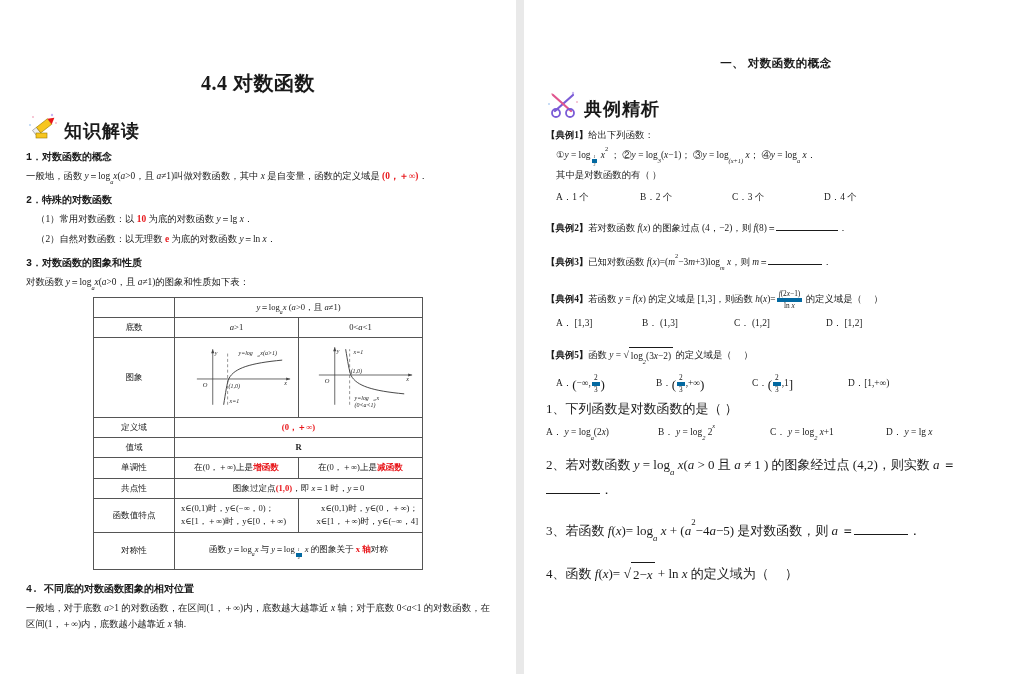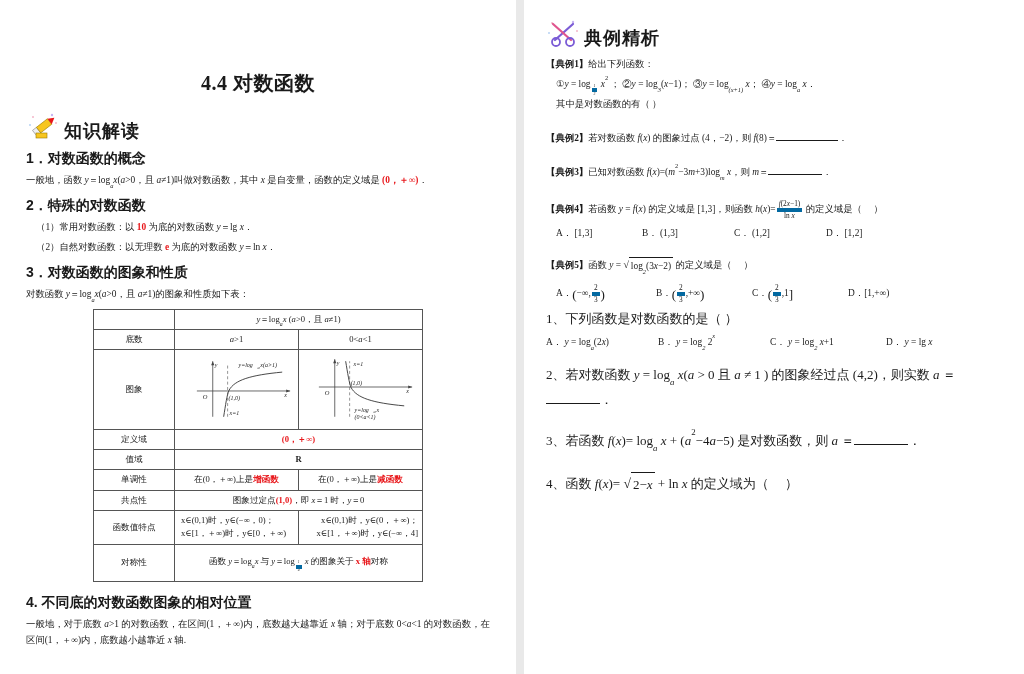--- a/index.html
+++ b/index.html
@@ -26,22 +26,22 @@
   }
   .banner{display:flex;align-items:flex-end;gap:4px;margin-top:14px;}
   .banner-text{
     font-size:18px;font-weight:bold;letter-spacing:1px;
     font-family:"DejaVu Sans","Liberation Sans",sans-serif;
     line-height:1;padding-bottom:1px;
   }
   .banner-icon{width:34px;height:30px;flex:0 0 34px;position:relative;}
 
   h3.num{
-    font-size:14px;font-weight:bold;margin:9px 0 4px 0;
-    font-family:Liberation Sans, sans-serif;
+    font-size:10px;font-weight:bold;margin:9px 0 4px 0;
+    font-family:Liberation Mono, monospace;
   }
   p.body{font-size:9.4px;line-height:1.75;margin:3px 0;text-align:justify;}
   p.body.indent{margin-left:10px;}
   .red{color:#e8161a;font-weight:bold;}
   .redn{color:#e8161a;font-weight:bold;}
   i{font-style:italic;}
   sub{font-size:.68em;line-height:0;position:relative;bottom:-.28em;font-style:italic;}
   sup{font-size:.68em;line-height:0;position:relative;top:-.45em;}
   .frac{display:inline-flex;flex-direction:column;vertical-align:middle;
         text-align:center;font-size:.78em;line-height:1.05;margin:0 1px;}
@@ -223,20 +223,21 @@
     <h3 class="num" style="margin-top:12px">4. 不同底的对数函数图象的相对位置</h3>
     <p class="body">
       一般地，对于底数 <i>a</i>&gt;1 的对数函数，在区间(1，＋∞)内，底数越大越靠近 <i>x</i> 轴；对于底数 0&lt;<i>a</i>&lt;1 的对数函数，在区间(1，＋∞)内，底数越小越靠近 <i>x</i> 轴.
     </p>
   </div>
 
   <div class="divider"></div>
 
   <div class="col col-right">
 
+    <div class="sec-title">一、 对数函数的概念</div>
 
     <div class="banner" style="margin-top:18px">
       <span class="banner-icon">
         <svg viewBox="0 0 34 30" width="34" height="30">
           <circle cx="6" cy="5" r="1" fill="#f3b6c8"></circle>
           <circle cx="27" cy="4" r="1.2" fill="#c7b6f3"></circle>
           <circle cx="31" cy="13" r="1" fill="#f3b6c8"></circle>
           <circle cx="3" cy="15" r="1" fill="#b6d2f3"></circle>
           <line x1="9" y1="22" x2="27" y2="6" stroke="#7b5cd6" stroke-width="2.2" stroke-linecap="round"></line>
           <line x1="25" y1="22" x2="7" y2="6" stroke="#e0558e" stroke-width="2.2" stroke-linecap="round"></line>
@@ -253,20 +254,26 @@
     <div class="ex" style="margin-top:2px;padding-left:10px">
       ①<i>y</i> = log<sub><span class="frac" style="font-size:.6em">
             <span class="nu">1</span>
             <span class="de">3</span>
           </span></sub> <i>x</i><sup>2</sup> ；
       ②<i>y</i> = log<sub>3</sub>(<i>x</i>−1)；
       ③<i>y</i> = log<sub>(<i>x</i>+1)</sub> <i>x</i>；
       ④<i>y</i> = log<sub>a</sub> <i>x</i>．
     </div>
     <div class="ex" style="margin-top:2px;padding-left:10px">其中是对数函数的有（     ）</div>
+    <div class="opts" style="padding-left:10px">
+      <span style="width:84px">A．1 个</span>
+      <span style="width:92px">B．2 个</span>
+      <span style="width:92px">C．3 个</span>
+      <span>D．4 个</span>
+    </div>
 
     <div class="ex" style="margin-top:16px">
       <span class="tag">【典例2】</span>若对数函数 <i>f</i>(<i>x</i>) 的图象过点 (4，−2)，则 <i>f</i>(8)＝<span class="blank"></span>．
     </div>
 
     <div class="ex" style="margin-top:16px">
       <span class="tag">【典例3】</span>已知对数函数 <i>f</i>(<i>x</i>)=(<i>m</i><sup>2</sup>−3<i>m</i>+3)log<sub>m</sub> <i>x</i>，则 <i>m</i>＝<span class="blank w2"></span>．
     </div>
 
     <div class="ex" style="margin-top:18px">

